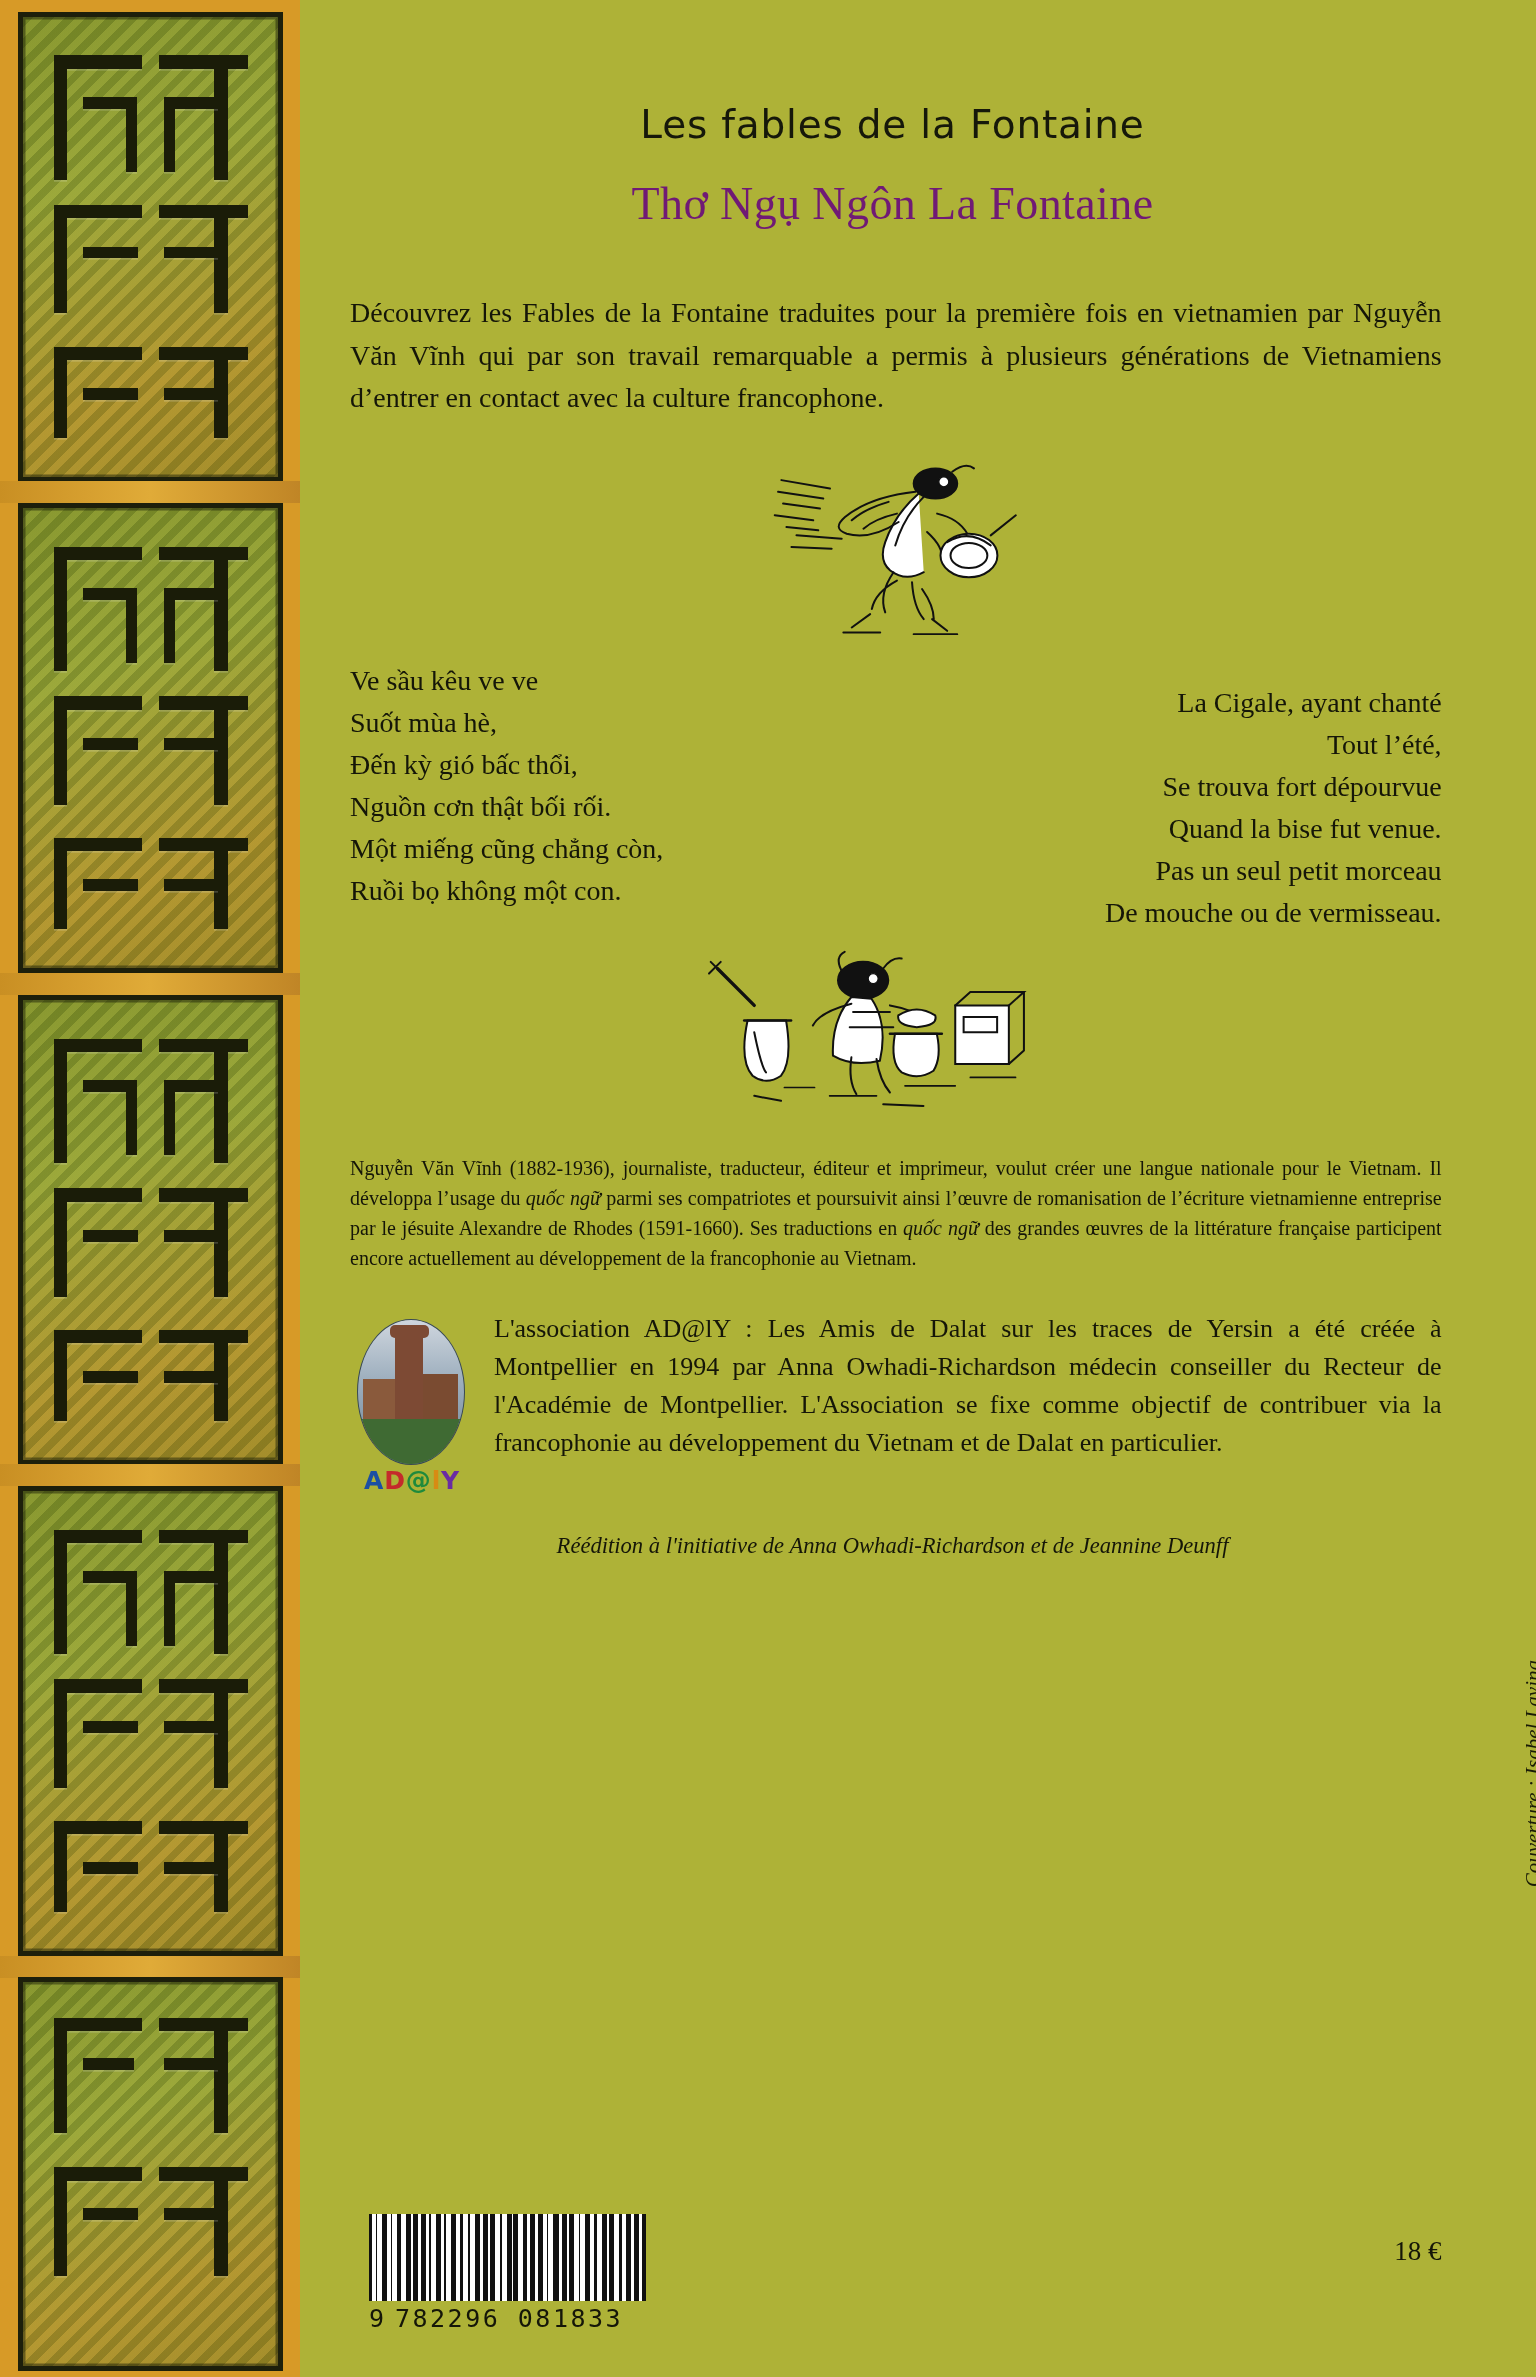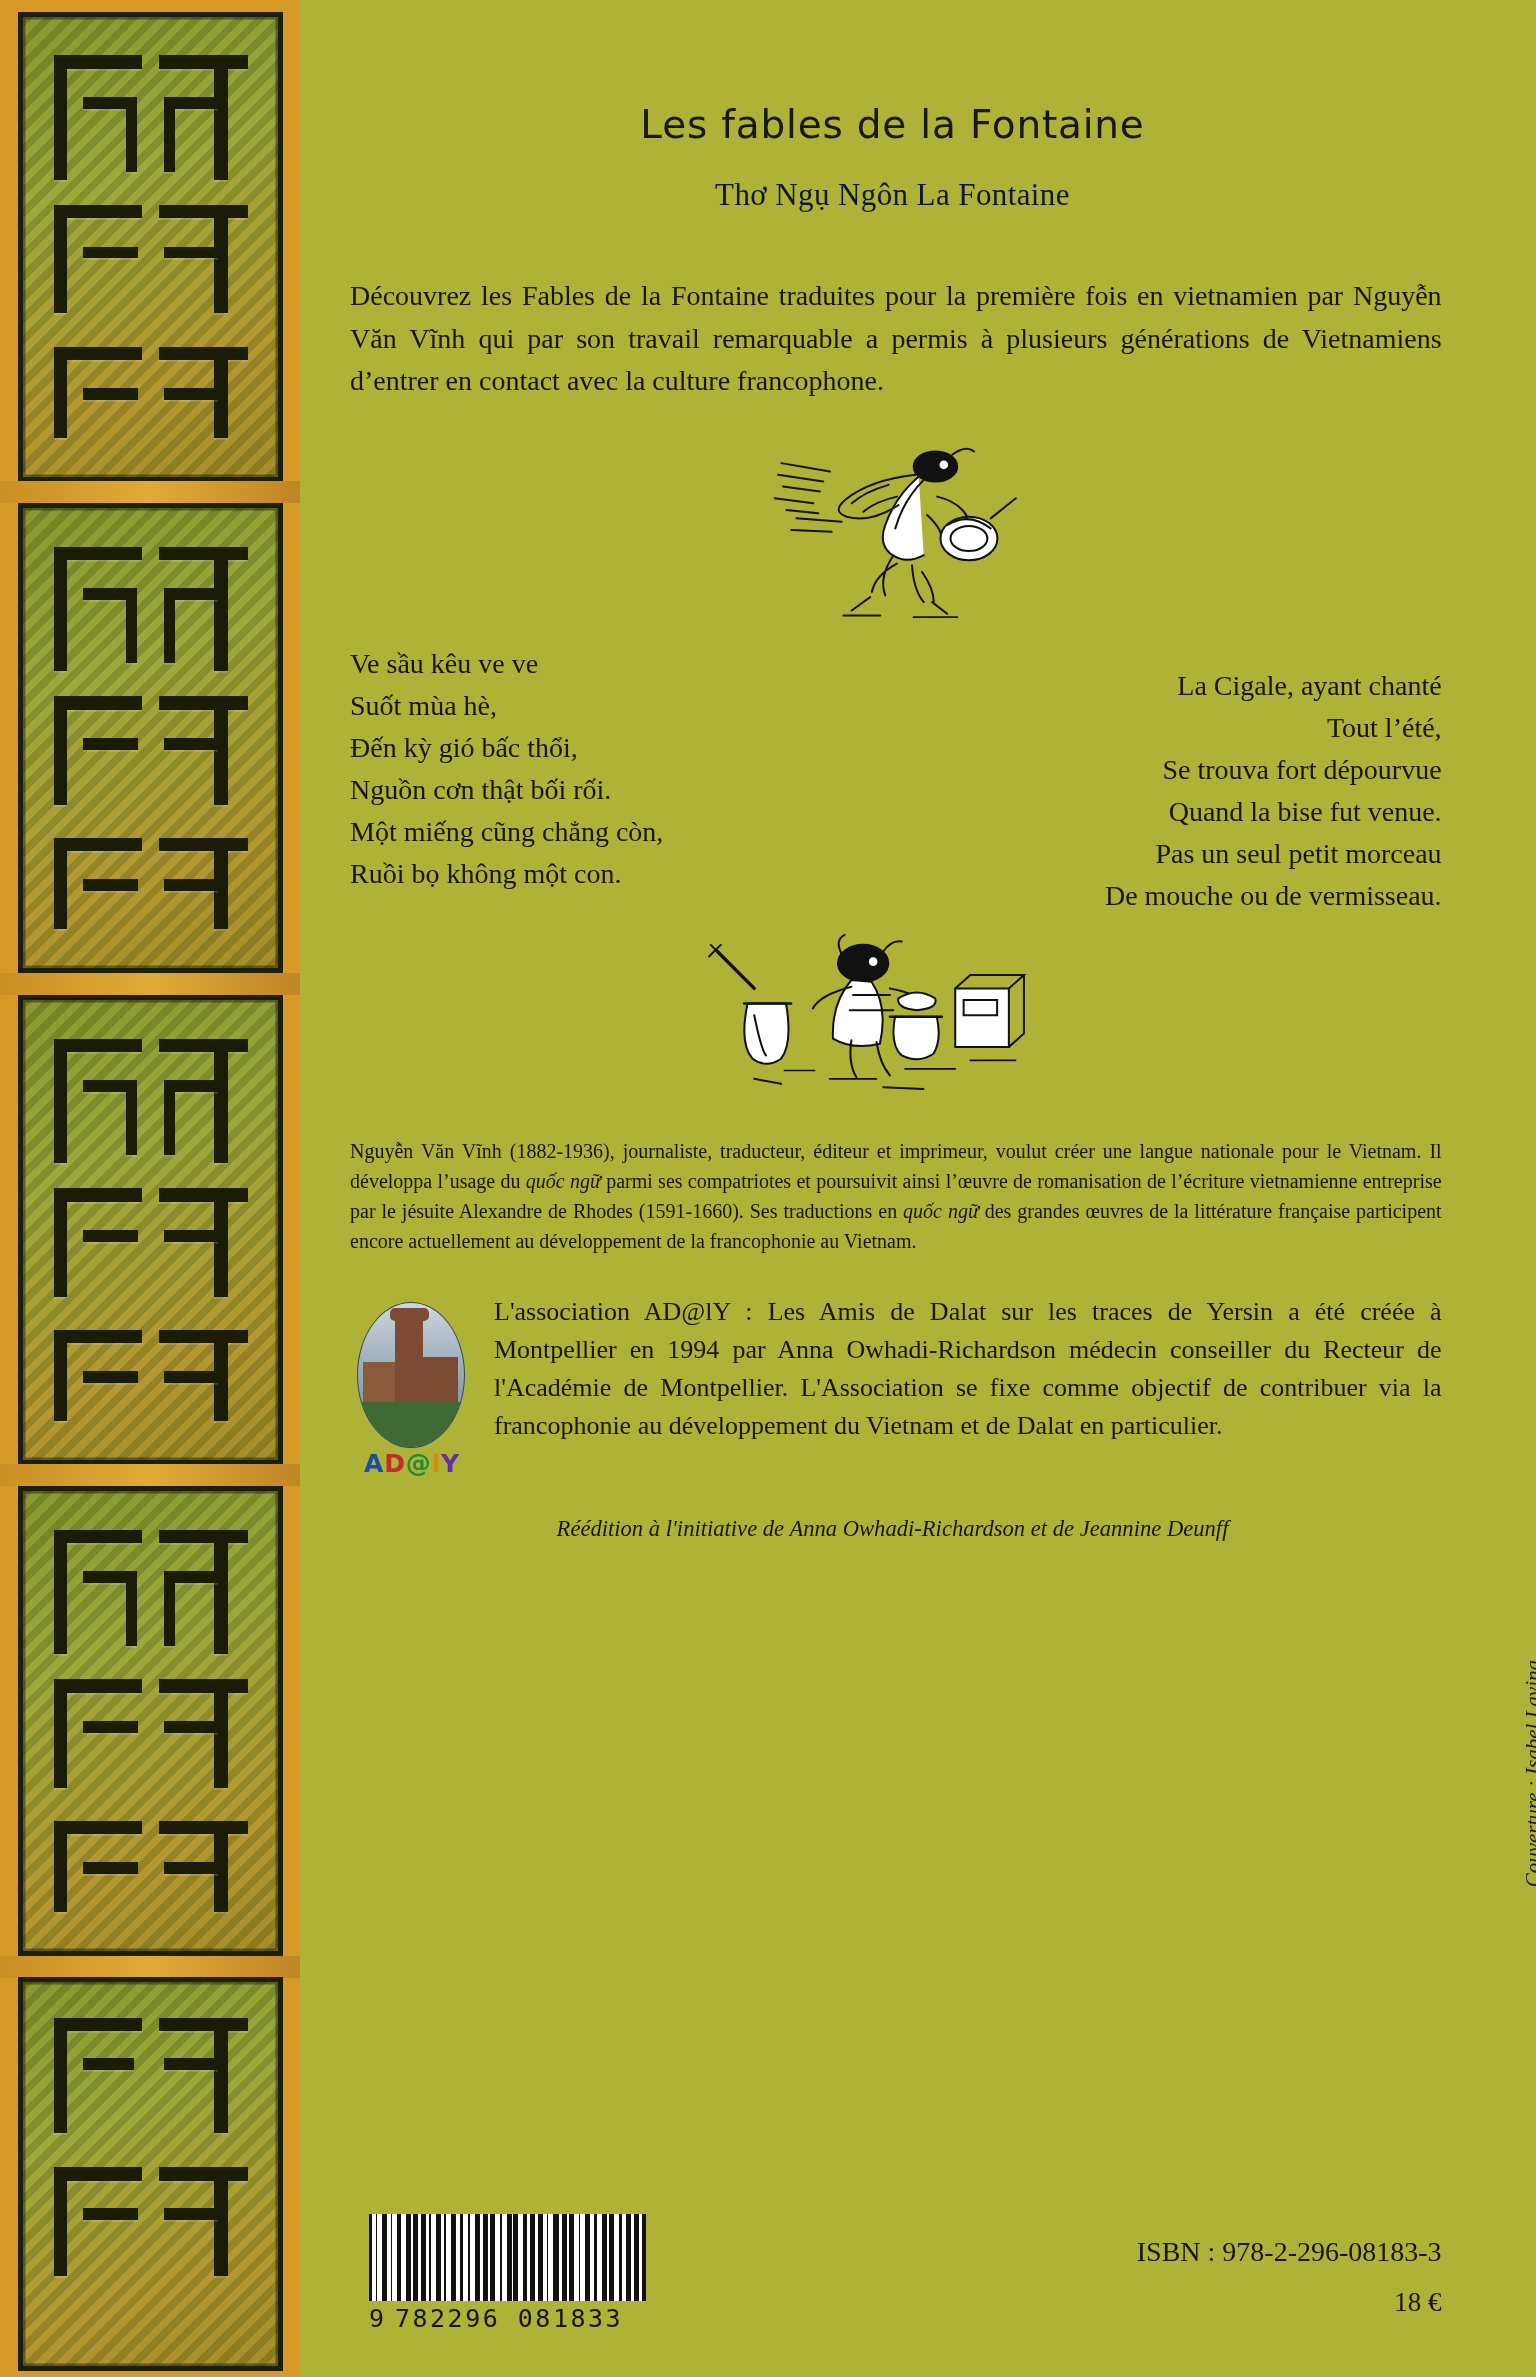--- a/index.html
+++ b/index.html
@@ -81,23 +81,23 @@
     font-size: 39px;
     letter-spacing: 0.8px;
     color: #16180a;
   }
   h2.title-vn {
     margin: 0;
     padding-top: 30px;
     text-align: center;
     font-family: "Liberation Serif", serif;
     font-weight: normal;
-    font-size: 31px;
+    font-size: 46px;
     letter-spacing: 0.4px;
-    color: #0f172a;
+    color: #701a75;
   }
   .blurb {
     margin: 62px 8.4px 0 15px;
     font-size: 28px;
     line-height: 1.52;
     text-align: justify;
     text-justify: inter-word;
   }
   
   .illus {
@@ -504,19 +504,18 @@
             #111 233px 238px, #fff 238px 240px, #111 240px 245px, #fff 245px 250px,
             #111 250px 253px, #fff 253px 257px, #111 257px 262px, #fff 262px 265px,
             #111 265px 270px, #fff 270px 273px, #111 273px 277px);
       "></div>
       <div class="digits">
         <span>9</span>
         <span>782296 081833</span>
       </div>
     </div>
     <div id="isbn-block">
-      <div>ISBN : 978-2-296-08183-3</div>
       <div class="price">18 €</div>
     </div>
   </div>
 
 </div>
 
 
 </body></html>

